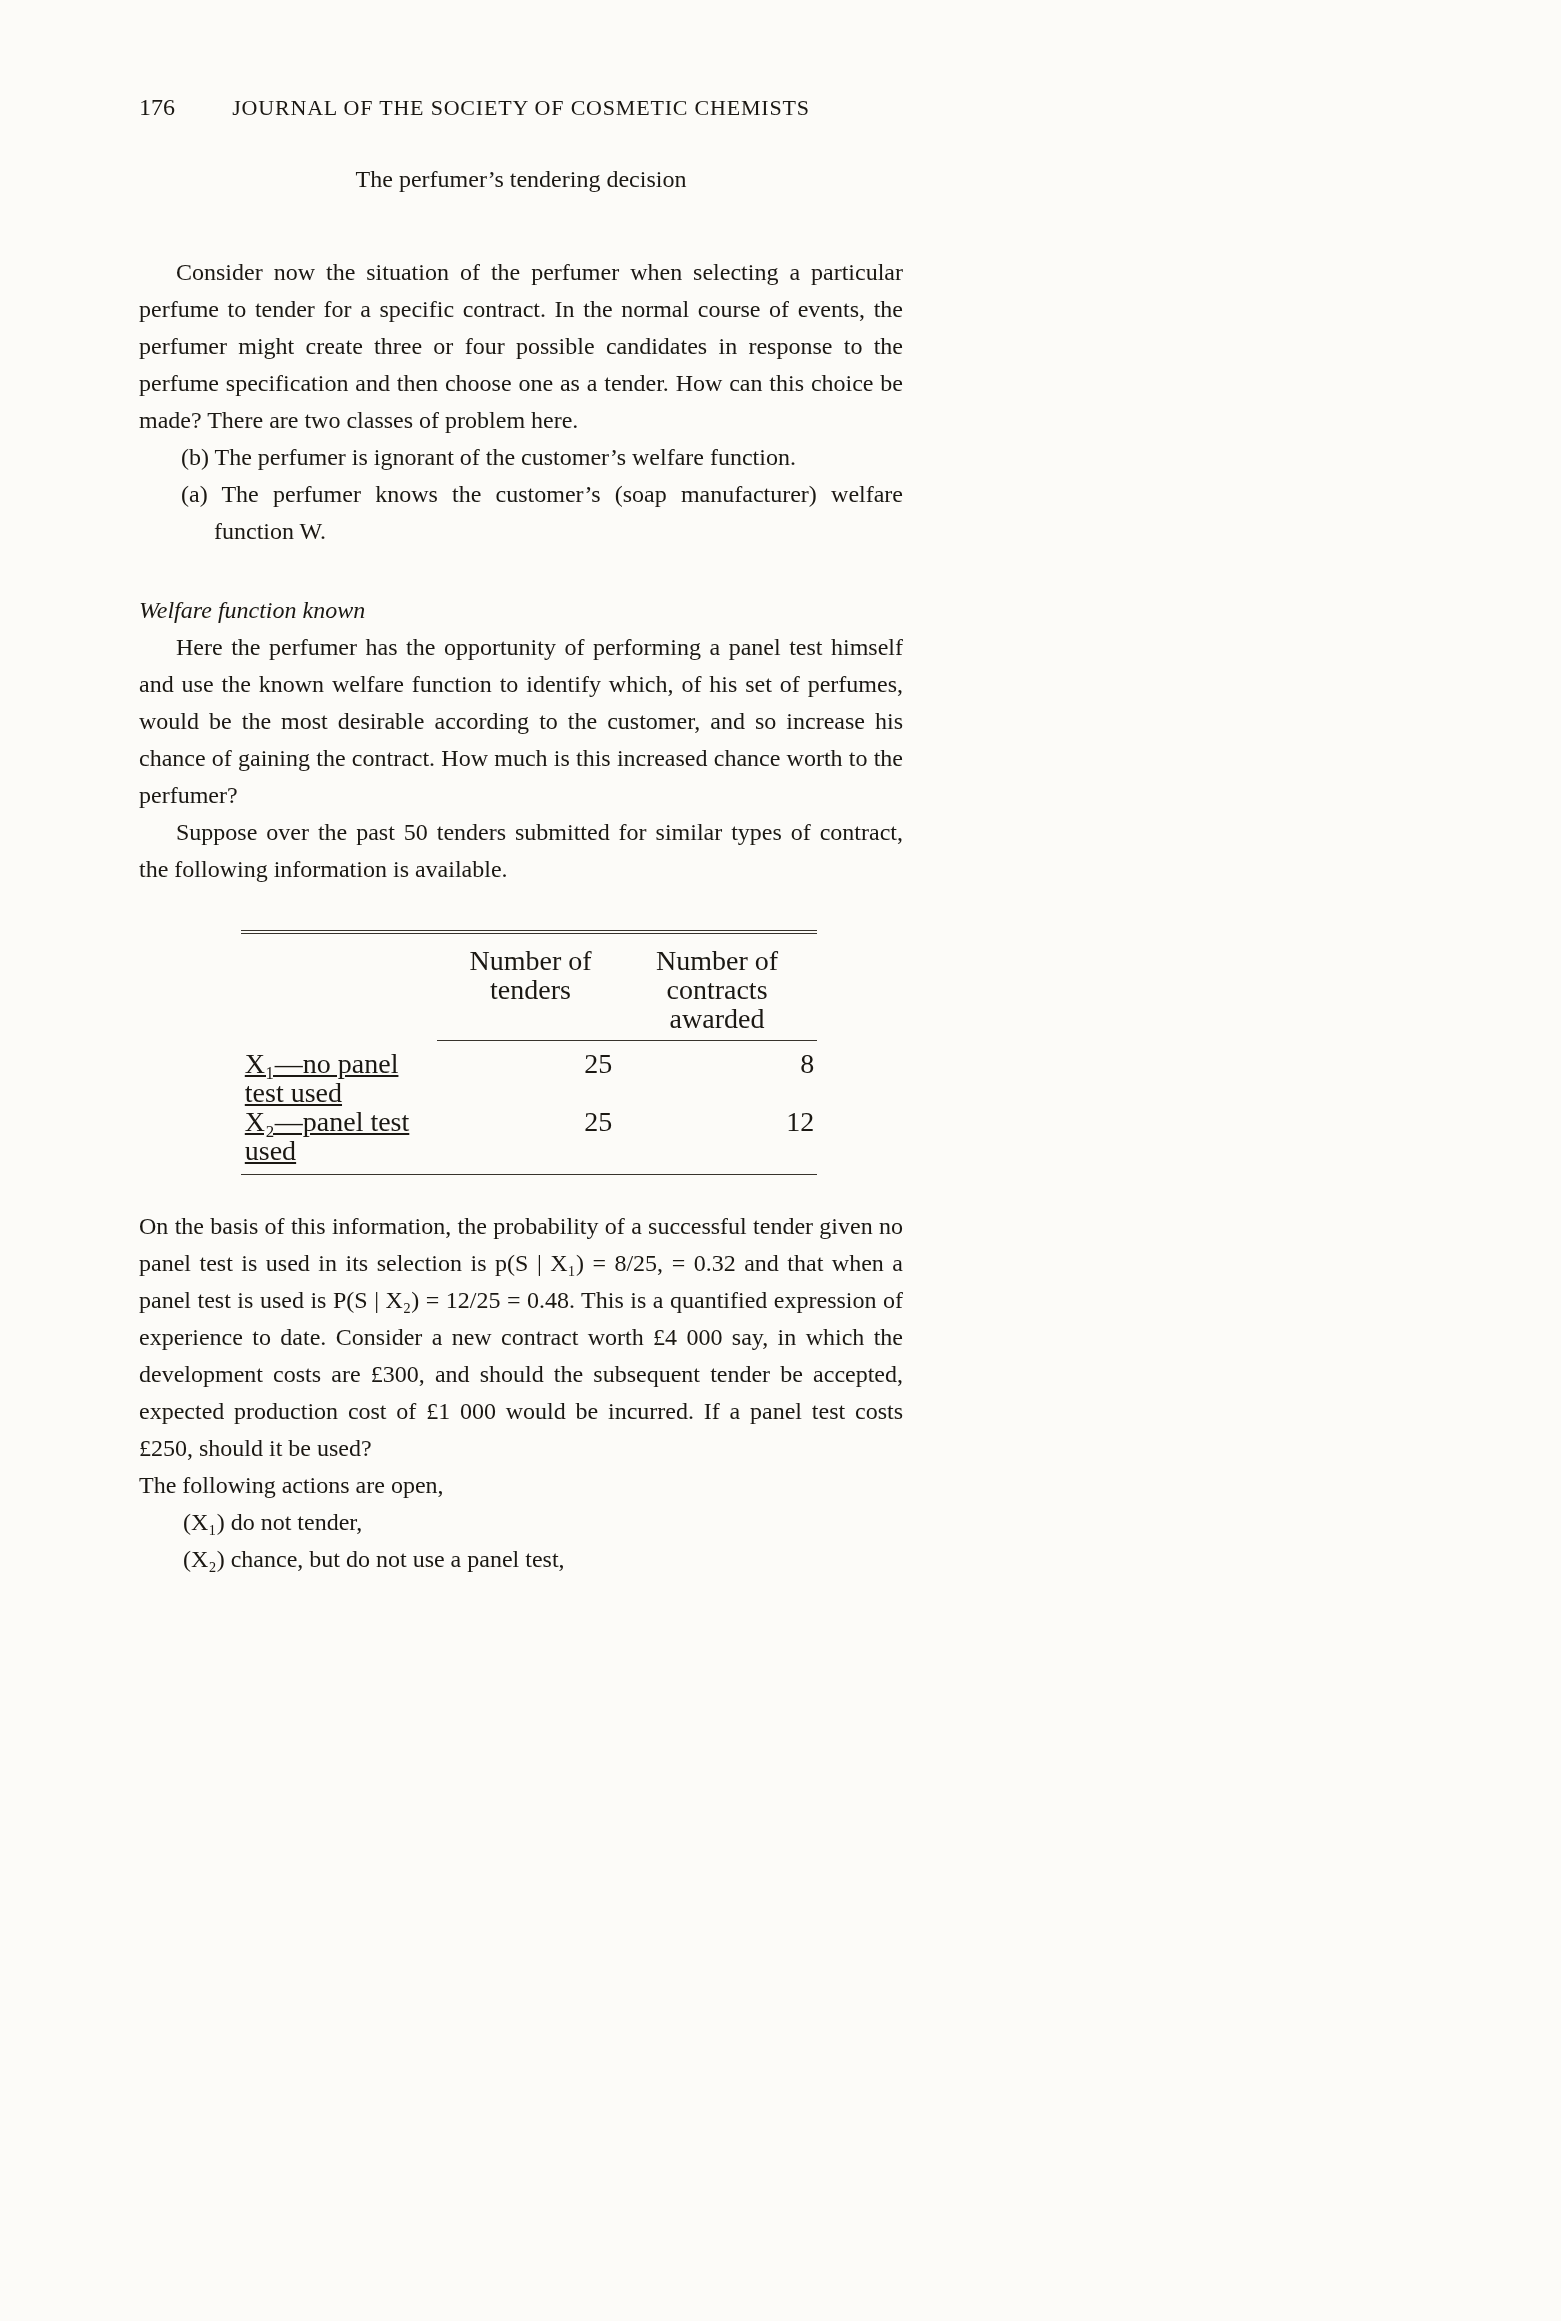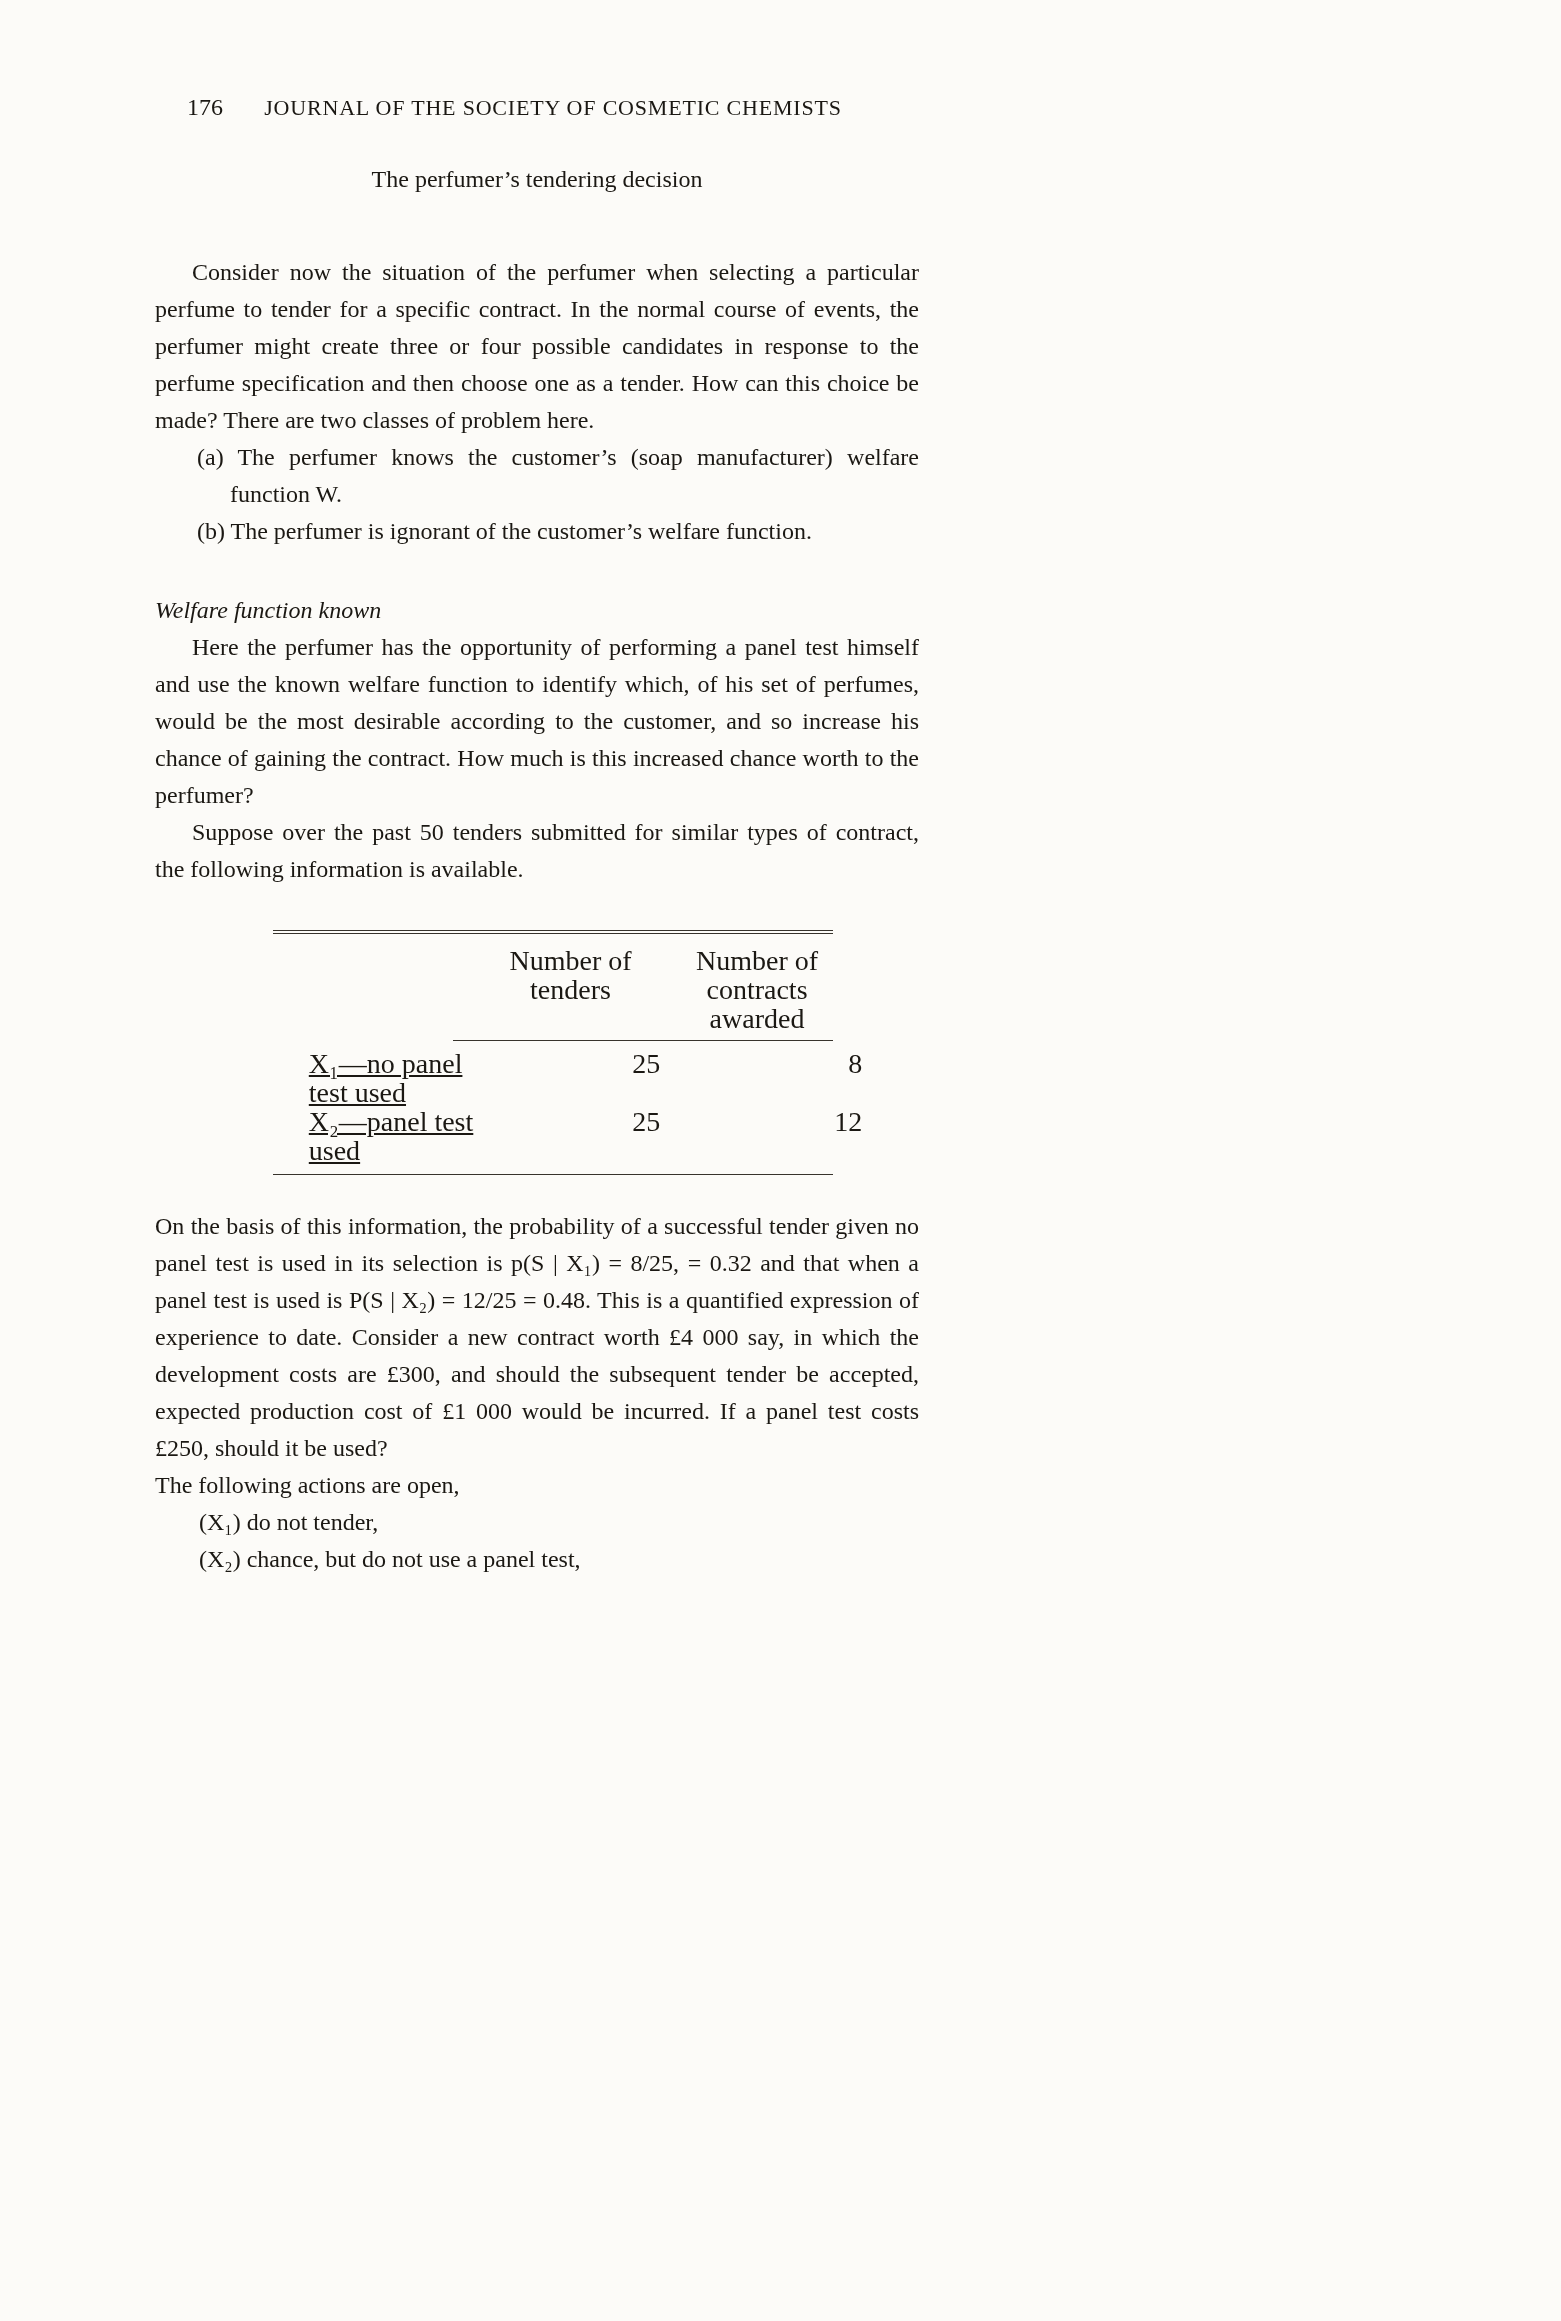--- a/index.html
+++ b/index.html
@@ -1,15 +1,15 @@
 <!DOCTYPE html>
 <html><head>
 <meta charset="utf-8">
 <style>
-  * { box-sizing: border-box; margin-left: 16px; }
+  * { box-sizing: border-box; }
   html, body { margin: 0; padding: 0; }
   body { background: #888; }
 
   .page {
     position: relative;
     width: 1561px;
     height: 2321px;
     margin: 0 auto;
     background: #fcfbf8;
     overflow: hidden;
@@ -113,22 +113,22 @@
     <div class="page-header">
       <span class="page-number">176</span>
       <span class="journal-title">JOURNAL OF THE SOCIETY OF COSMETIC CHEMISTS</span>
     </div>
 
 
     <h2 class="section-heading">The perfumer’s tendering decision</h2>
 
     <p class="indent">Consider now the situation of the perfumer when selecting a particular perfume to tender for a specific contract. In the normal course of events, the perfumer might create three or four possible candidates in response to the perfume specification and then choose one as a tender. How can this choice be made? There are two classes of problem here.</p>
 
+    <p class="list-item">(b) The perfumer is ignorant of the customer’s welfare function.</p>
     <p class="list-item">(a) The perfumer knows the customer’s (soap manufacturer) welfare function W.</p>
-    <p class="list-item">(b) The perfumer is ignorant of the customer’s welfare function.</p>
 
     <h3 class="subsection-heading">Welfare function known</h3>
 
     <p class="indent">Here the perfumer has the opportunity of performing a panel test himself and use the known welfare function to identify which, of his set of perfumes, would be the most desirable according to the customer, and so increase his chance of gaining the contract. How much is this increased chance worth to the perfumer?</p>
     <p class="indent">Suppose over the past 50 tenders submitted for similar types of contract, the following information is available.</p>
 
     <div class="ctable">
       <div class="ctable-grid ctable-head">
         <div class="cell"></div>
         <div class="cell ch">Number of tenders</div>

